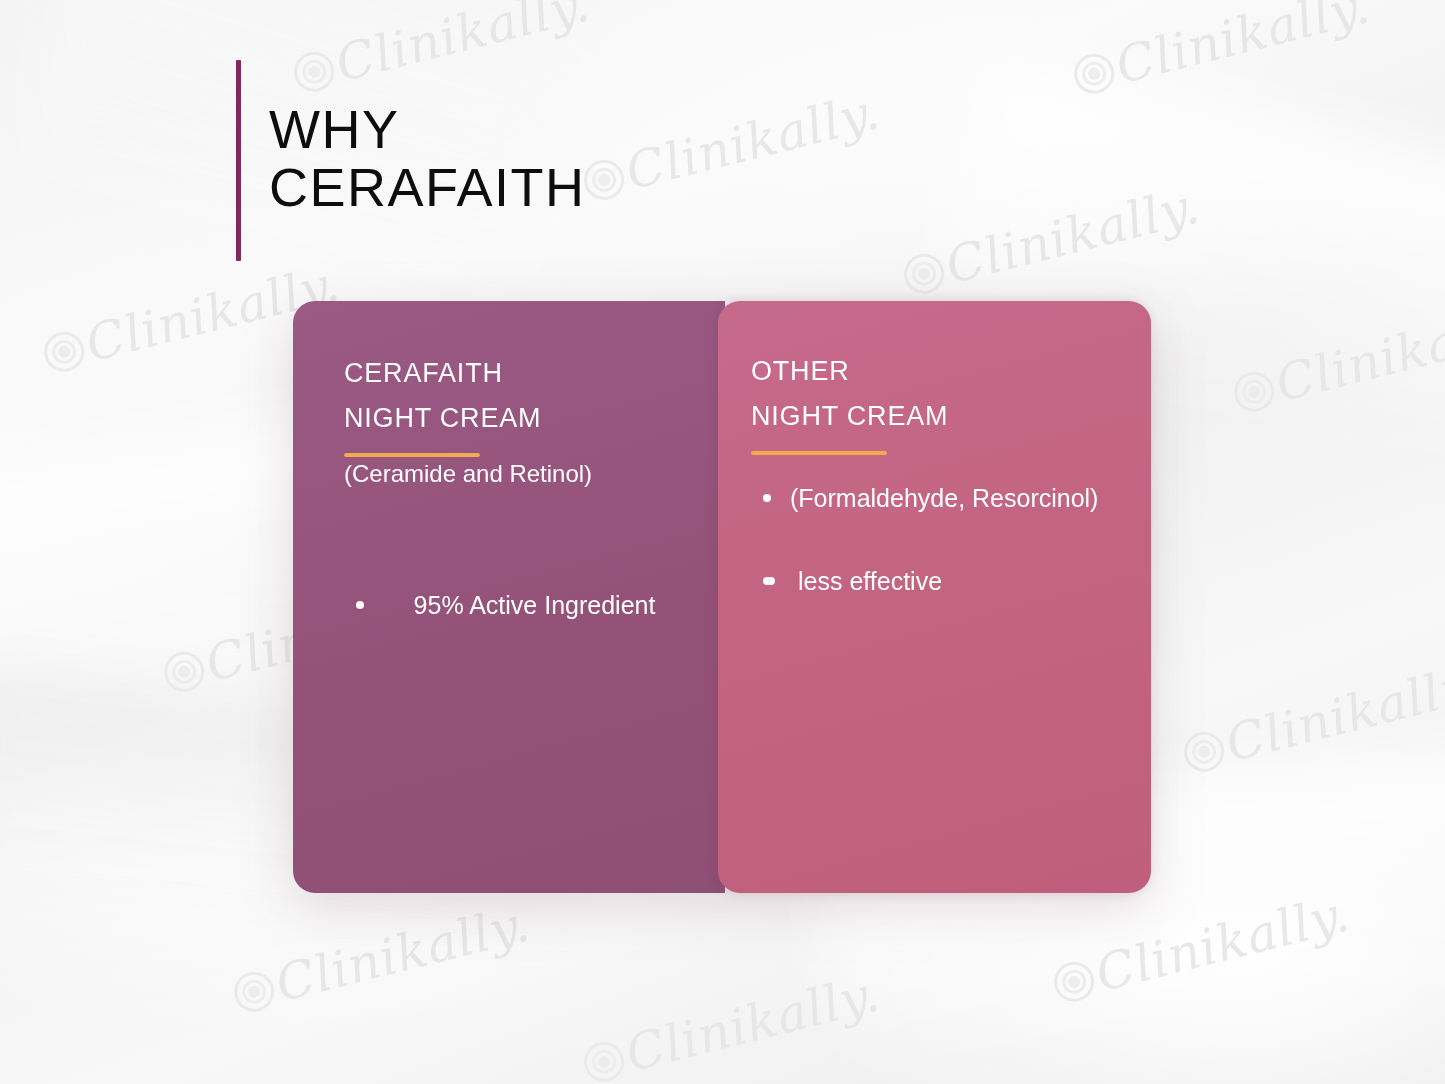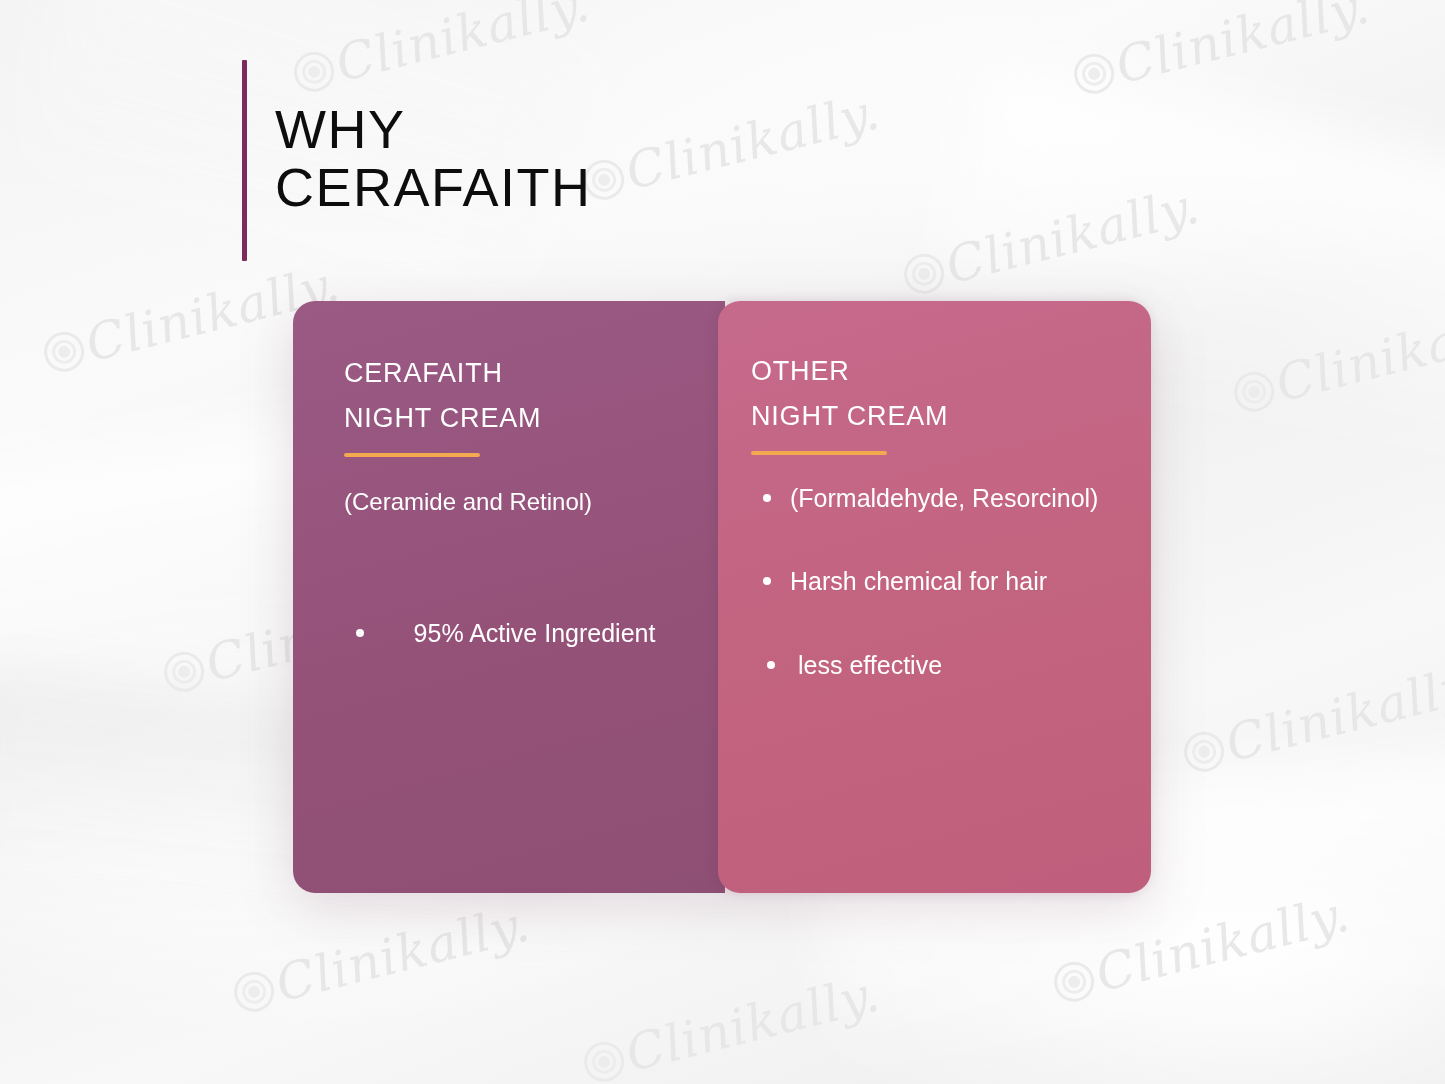--- a/index.html
+++ b/index.html
@@ -75,21 +75,21 @@
     content: "";
     position: absolute;
     inset: 11px;
     background: #ececec;
     border-radius: 50%;
   }
 
   
   .header {
     position: absolute;
-    left: 242px;
+    left: 236px;
     top: 60px;
     display: flex;
     align-items: stretch;
   }
   .header-bar {
     width: 5px;
     background: #7c2b5c;
     margin-right: 28px;
     border-radius: 1px;
     align-self: stretch;
@@ -149,21 +149,20 @@
     height: 4px;
     background: #f2a950;
     border-radius: 2px;
     margin-top: 12px;
   }
 
   .subtitle {
     color: #ffffff;
     font-size: 24px;
     line-height: 1.4;
-    margin-top: 28px;
     font-weight: 400;
   }
 
   .bullets {
     list-style: none;
     margin: 9px;
     padding: 0;
   }
   .bullets.left-list { margin-top: 98px; }
   .bullets.right-list { margin-top: 26px; }
@@ -231,20 +230,20 @@
         <li><span class="dot"></span><span>95% Active Ingredient</span></li>
       </ul>
     </div>
 
     <div class="panel panel-right">
       <h2 class="panel-heading">OTHER
 NIGHT CREAM</h2>
       <div class="heading-rule"></div>
       <ul class="bullets right-list">
         <li><span class="dot"></span><span>(Formaldehyde, Resorcinol)</span></li>
-        <li><span class="dot"></span><span>Harsh chemical for hair</span></li>
+        <li><span class="dot"></span></li>
         <li class="indented"><span class="dot"></span><span> less effective</span></li>
       </ul>
     </div>
 
   </div>
 
 </div>
 
 </body></html>

